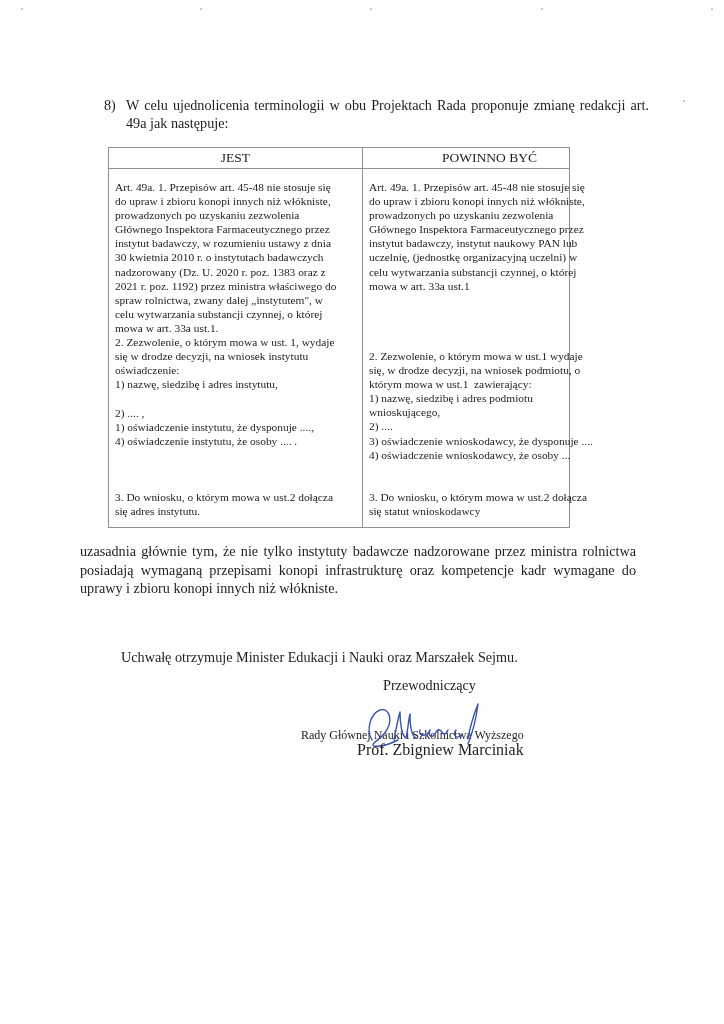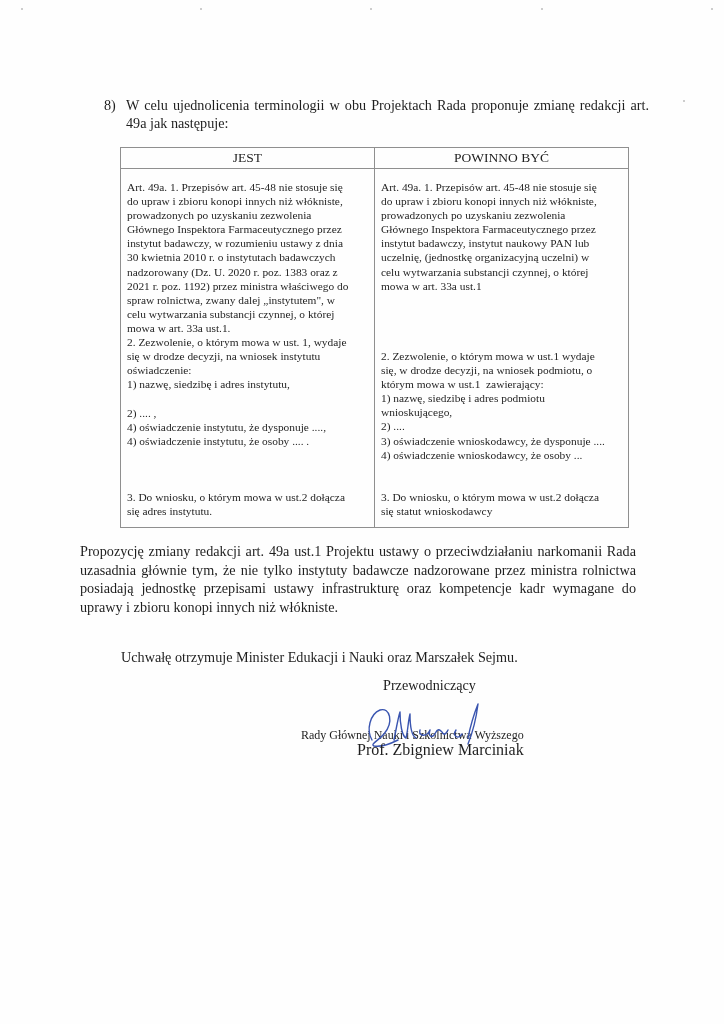--- a/index.html
+++ b/index.html
@@ -7,21 +7,21 @@
       width: 724px; height: 1024px; position: relative; overflow: hidden;
       font-family: "Liberation Serif", serif; color: #1e1e1e;
     }
     .page { position: absolute; left: 0; top: 0; width: 724px; height: 1024px; background: #fefefe; }
     .speck { position: absolute; width: 2px; height: 2px; background: #bdbdbd; border-radius: 1px; }
 
     .item8 { position: absolute; left: 104px; top: 96px; width: 545px; font-size: 14.2px; line-height: 18px; }
     .item8 .num { position: absolute; left: 0; top: 0; }
     .item8 .txt { position: absolute; left: 22px; top: 0; width: 523px; text-align: justify; }
 
-    .tbl { position: absolute; left: 120px; top: 147px; width: 509px; height: 381px; border: 1px solid #8f8f8f; box-sizing: border-box; }
+    .tbl { position: absolute; left: 108px; top: 147px; width: 462px; height: 381px; border: 1px solid #8f8f8f; box-sizing: border-box; }
     .tbl .hdr { position: absolute; left: 0; top: 0; width: 100%; height: 20px; border-bottom: 1px solid #8f8f8f; }
     .tbl .vline { position: absolute; left: 253px; top: 0; width: 1px; height: 100%; background: #8f8f8f; }
     .tbl .h { position: absolute; top: 1px; font-size: 13.5px; line-height: 18px; text-align: center; }
     .tbl .h1 { left: 0; width: 253px; }
     .tbl .h2 { left: 254px; width: 253px; }
 
     .cell { position: absolute; font-size: 11.4px; line-height: 14.1px; white-space: pre; color: #242424; }
     .c1 { left: 6px; }
     .c2 { left: 260px; }
 
@@ -52,32 +52,31 @@
   </div>
 
   <div class="tbl">
     <div class="hdr"></div>
     <div class="vline"></div>
     <div class="h h1">JEST</div>
     <div class="h h2">POWINNO BYĆ</div>
 
     <div class="cell c1" style="top:32px"><div>Art. 49a. 1. Przepisów art. 45-48 nie stosuje się</div><div>do upraw i zbioru konopi innych niż włókniste,</div><div>prowadzonych po uzyskaniu zezwolenia</div><div>Głównego Inspektora Farmaceutycznego przez</div><div>instytut badawczy, w rozumieniu ustawy z dnia</div><div>30 kwietnia 2010 r. o instytutach badawczych</div><div>nadzorowany (Dz. U. 2020 r. poz. 1383 oraz z</div><div>2021 r. poz. 1192) przez ministra właściwego do</div><div>spraw rolnictwa, zwany dalej „instytutem", w</div><div>celu wytwarzania substancji czynnej, o której</div><div>mowa w art. 33a ust.1.</div></div>
     <div class="cell c1" style="top:187px"><div>2. Zezwolenie, o którym mowa w ust. 1, wydaje</div><div>się w drodze decyzji, na wniosek instytutu</div><div>oświadczenie:</div><div>1) nazwę, siedzibę i adres instytutu,</div></div>
-    <div class="cell c1" style="top:258px"><div>2) .... ,</div><div>4) oświadczenie instytutu, że dysponuje ....,</div><div>4) oświadczenie instytutu, że osoby .... .</div></div>
+    <div class="cell c1" style="top:258px"><div>2) .... ,</div><div>1) oświadczenie instytutu, że dysponuje ....,</div><div>4) oświadczenie instytutu, że osoby .... .</div></div>
     <div class="cell c1" style="top:342px"><div>3. Do wniosku, o którym mowa w ust.2 dołącza</div><div>się adres instytutu.</div></div>
 
     <div class="cell c2" style="top:32px"><div>Art. 49a. 1. Przepisów art. 45-48 nie stosuje się</div><div>do upraw i zbioru konopi innych niż włókniste,</div><div>prowadzonych po uzyskaniu zezwolenia</div><div>Głównego Inspektora Farmaceutycznego przez</div><div>instytut badawczy, instytut naukowy PAN lub</div><div>uczelnię, (jednostkę organizacyjną uczelni) w</div><div>celu wytwarzania substancji czynnej, o której</div><div>mowa w art. 33a ust.1</div></div>
     <div class="cell c2" style="top:201px"><div>2. Zezwolenie, o którym mowa w ust.1 wydaje</div><div>się, w drodze decyzji, na wniosek podmiotu, o</div><div>którym mowa w ust.1  zawierający:</div><div>1) nazwę, siedzibę i adres podmiotu</div><div>wnioskującego,</div><div>2) ....</div><div>3) oświadczenie wnioskodawcy, że dysponuje ....</div><div>4) oświadczenie wnioskodawcy, że osoby ...</div></div>
     <div class="cell c2" style="top:342px"><div>3. Do wniosku, o którym mowa w ust.2 dołącza</div><div>się statut wnioskodawcy</div></div>
   </div>
 
   <div class="para">
-    <span class="ln j">Propozycję zmiany redakcji art. 49a ust.1 Projektu ustawy o przeciwdziałaniu narkomanii Rada</span>
     <span class="ln j">uzasadnia głównie tym, że nie tylko instytuty badawcze nadzorowane przez ministra rolnictwa</span>
-    <span class="ln j">posiadają jednostkę przepisami ustawy infrastrukturę oraz kompetencje kadr wymagane do</span>
+    <span class="ln j">posiadają wymaganą przepisami konopi infrastrukturę oraz kompetencje kadr wymagane do</span>
     <span class="ln">uprawy i zbioru konopi innych niż włókniste.</span>
   </div>
 
   <div class="recv">Uchwałę otrzymuje Minister Edukacji i Nauki oraz Marszałek Sejmu.</div>
 
   <div class="sig-title">Przewodniczący</div>
   <div class="sig-org">Rady Głównej Nauki i Szkolnictwa Wyższego</div>
 
   <svg class="signature" viewBox="0 0 150 50">
     <path id="sigpath" fill="none" stroke-width="1.4" stroke-linecap="round" stroke-linejoin="round" d="M12 40 C 6 30, 10 14, 20 10 C 30 7, 34 22, 24 34 C 18 41, 10 44, 14 46 C 20 47, 30 44, 38 40

